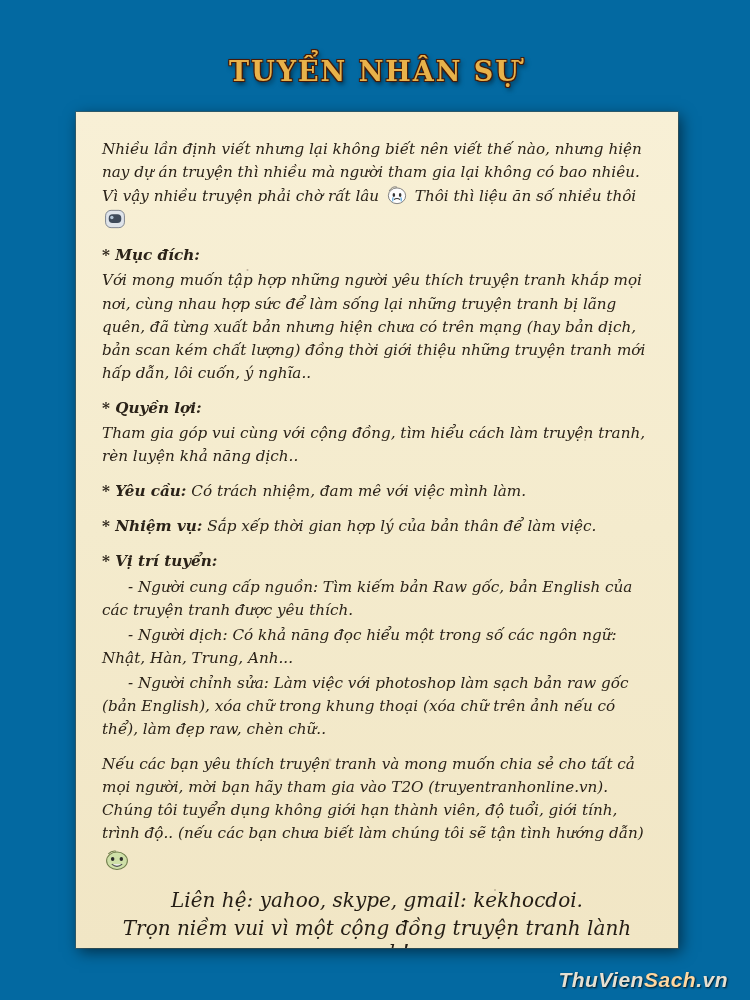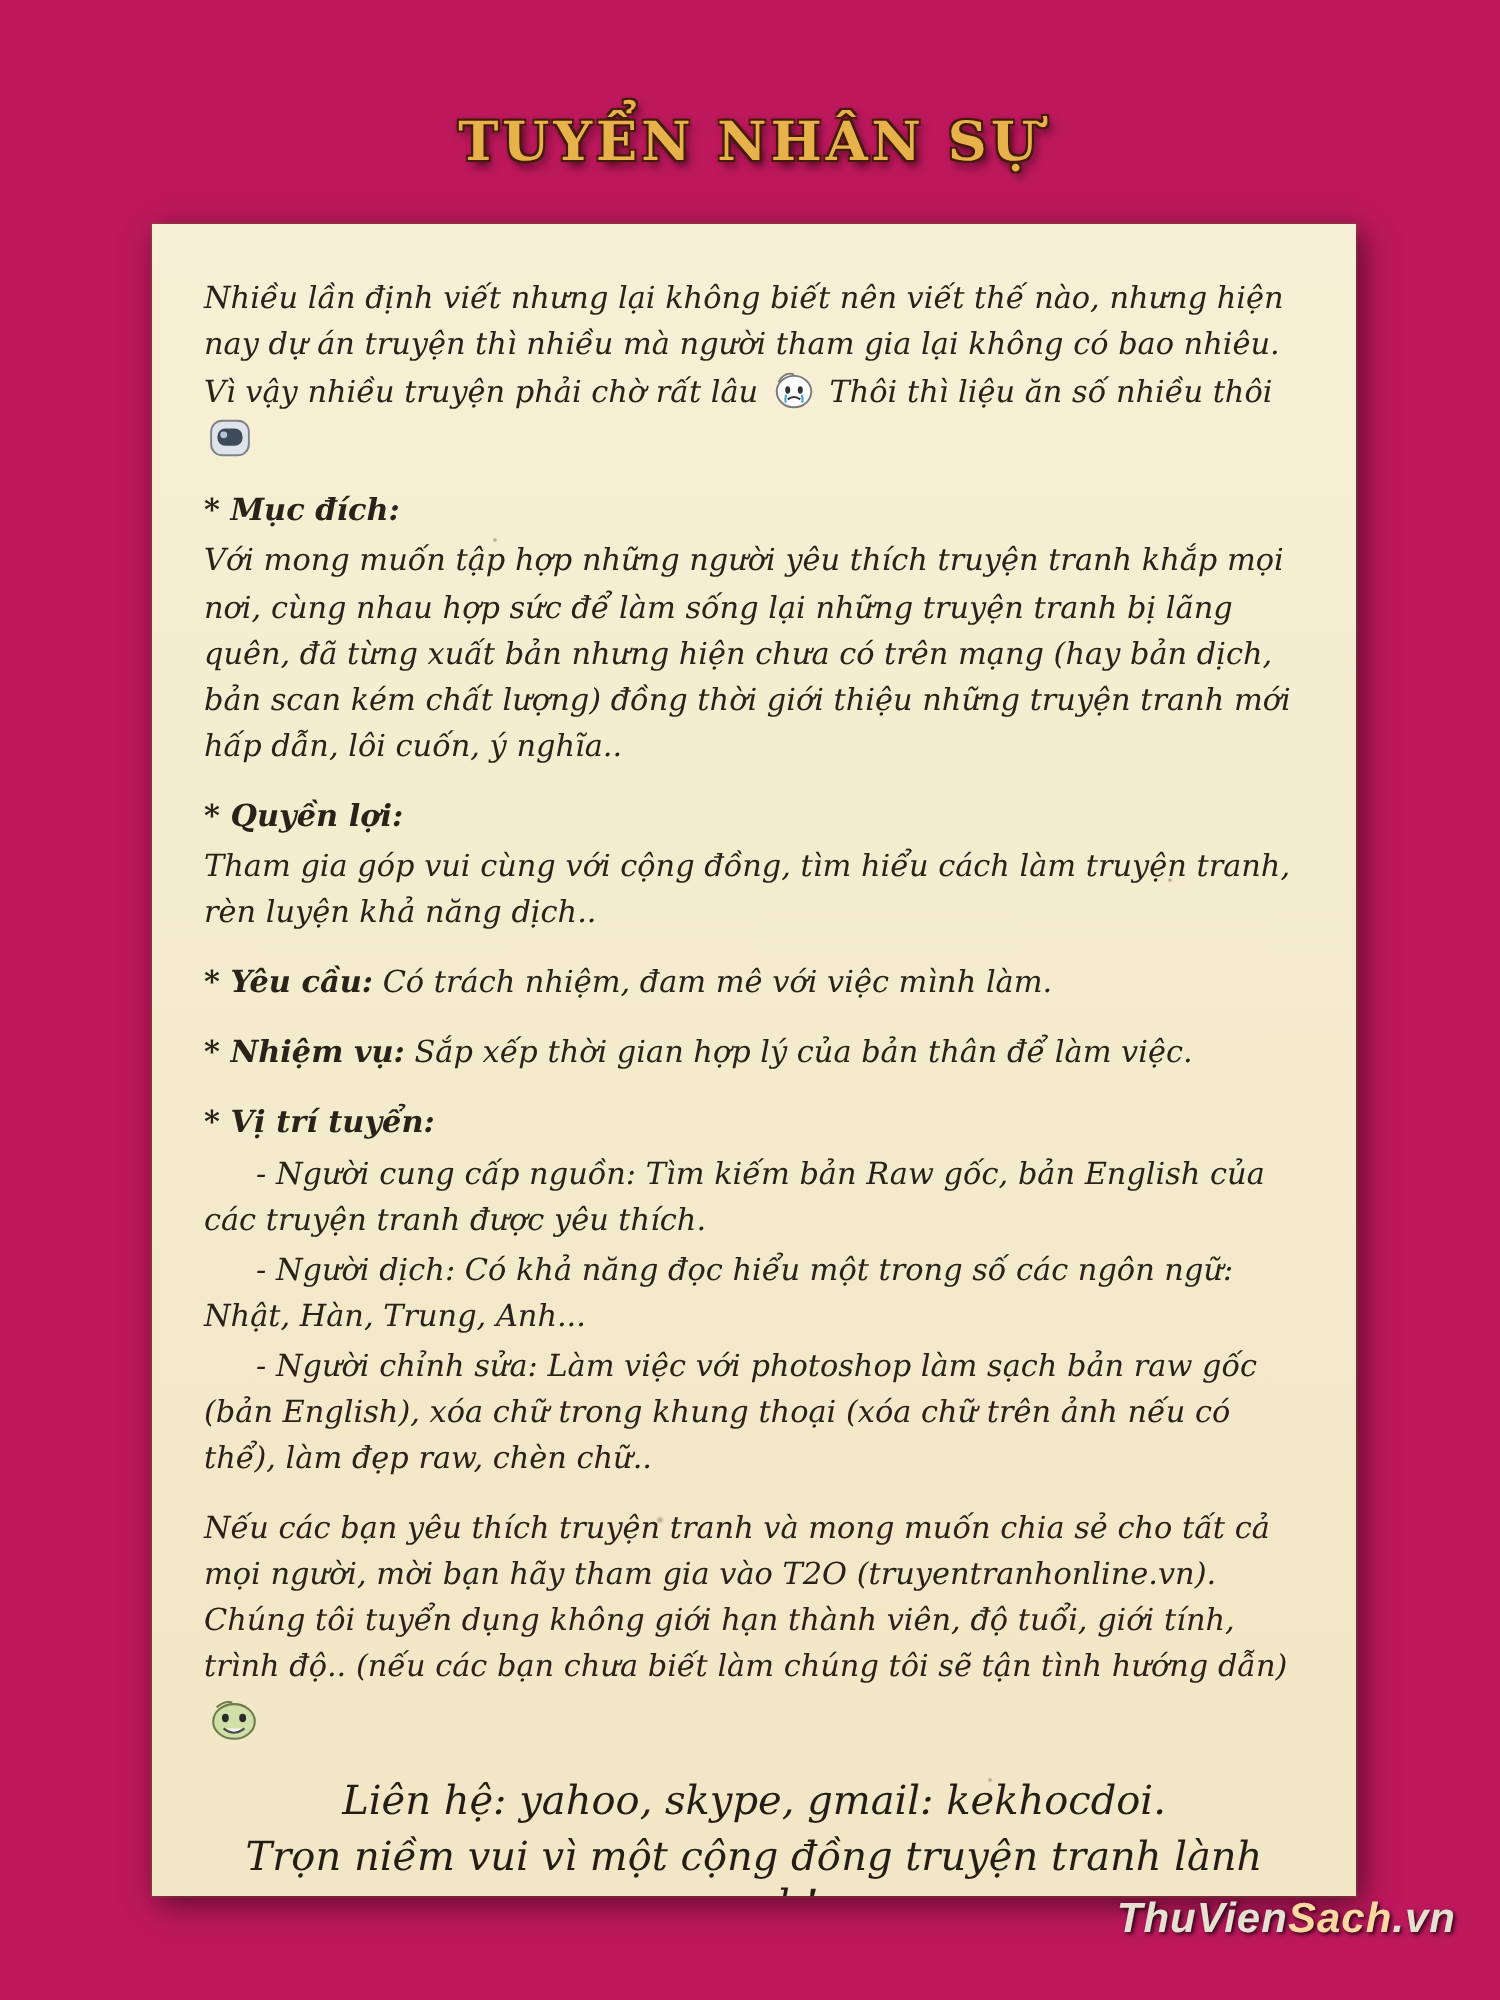--- a/index.html
+++ b/index.html
@@ -11,21 +11,21 @@
     height: 1000px;
     overflow: hidden;
     font-family: "Liberation Serif", serif;
   }
 
   
   .page {
     position: relative;
     width: 750px;
     height: 1000px;
-    background-color: #be185d;
+    background-color: #0369a1;
     background-image:
       radial-gradient(ellipse 34px 22px at 6% 4%, #c4826a 0%, #8f4f3c 60%, rgba(80,40,30,0) 72%),
       radial-gradient(ellipse 40px 26px at 22% 9%, #b0705a 0%, #7c4534 62%, rgba(60,30,22,0) 74%),
       radial-gradient(ellipse 30px 20px at 41% 3%, #d29a7e 0%, #91513d 60%, rgba(60,30,22,0) 73%),
       radial-gradient(ellipse 44px 24px at 62% 7%, #9c5b46 0%, #6e3c2d 62%, rgba(50,26,20,0) 75%),
       radial-gradient(ellipse 36px 22px at 84% 4%, #c98b6f 0%, #884a38 60%, rgba(60,30,22,0) 74%),
       radial-gradient(ellipse 38px 24px at 10% 18%, #a4654f 0%, #74422f 62%, rgba(50,26,20,0) 75%),
       radial-gradient(ellipse 32px 20px at 30% 23%, #d6a183 0%, #8d5440 60%, rgba(60,30,22,0) 73%),
       radial-gradient(ellipse 46px 26px at 52% 17%, #8c5040 0%, #603426 62%, rgba(45,22,17,0) 75%),
       radial-gradient(ellipse 34px 22px at 74% 21%, #bb7b61 0%, #81493a 60%, rgba(55,28,21,0) 74%),
@@ -157,21 +157,21 @@
     margin-bottom: 4px;
   }
   .contact .l2 {
     font-size: 20px;
   }
 
   
   .watermark {
     position: absolute;
     right: 22px;
-    bottom: 28px;
+    bottom: 8px;
     font-family: "Liberation Sans", sans-serif;
     font-weight: bold;
     font-style: italic;
     font-size: 21px;
     color: #e6e0d2;
     text-shadow: 1px 1px 2px rgba(0,0,0,.8);
     letter-spacing: .5px;
     z-index: 6;
     margin-top: 44px;
   }

